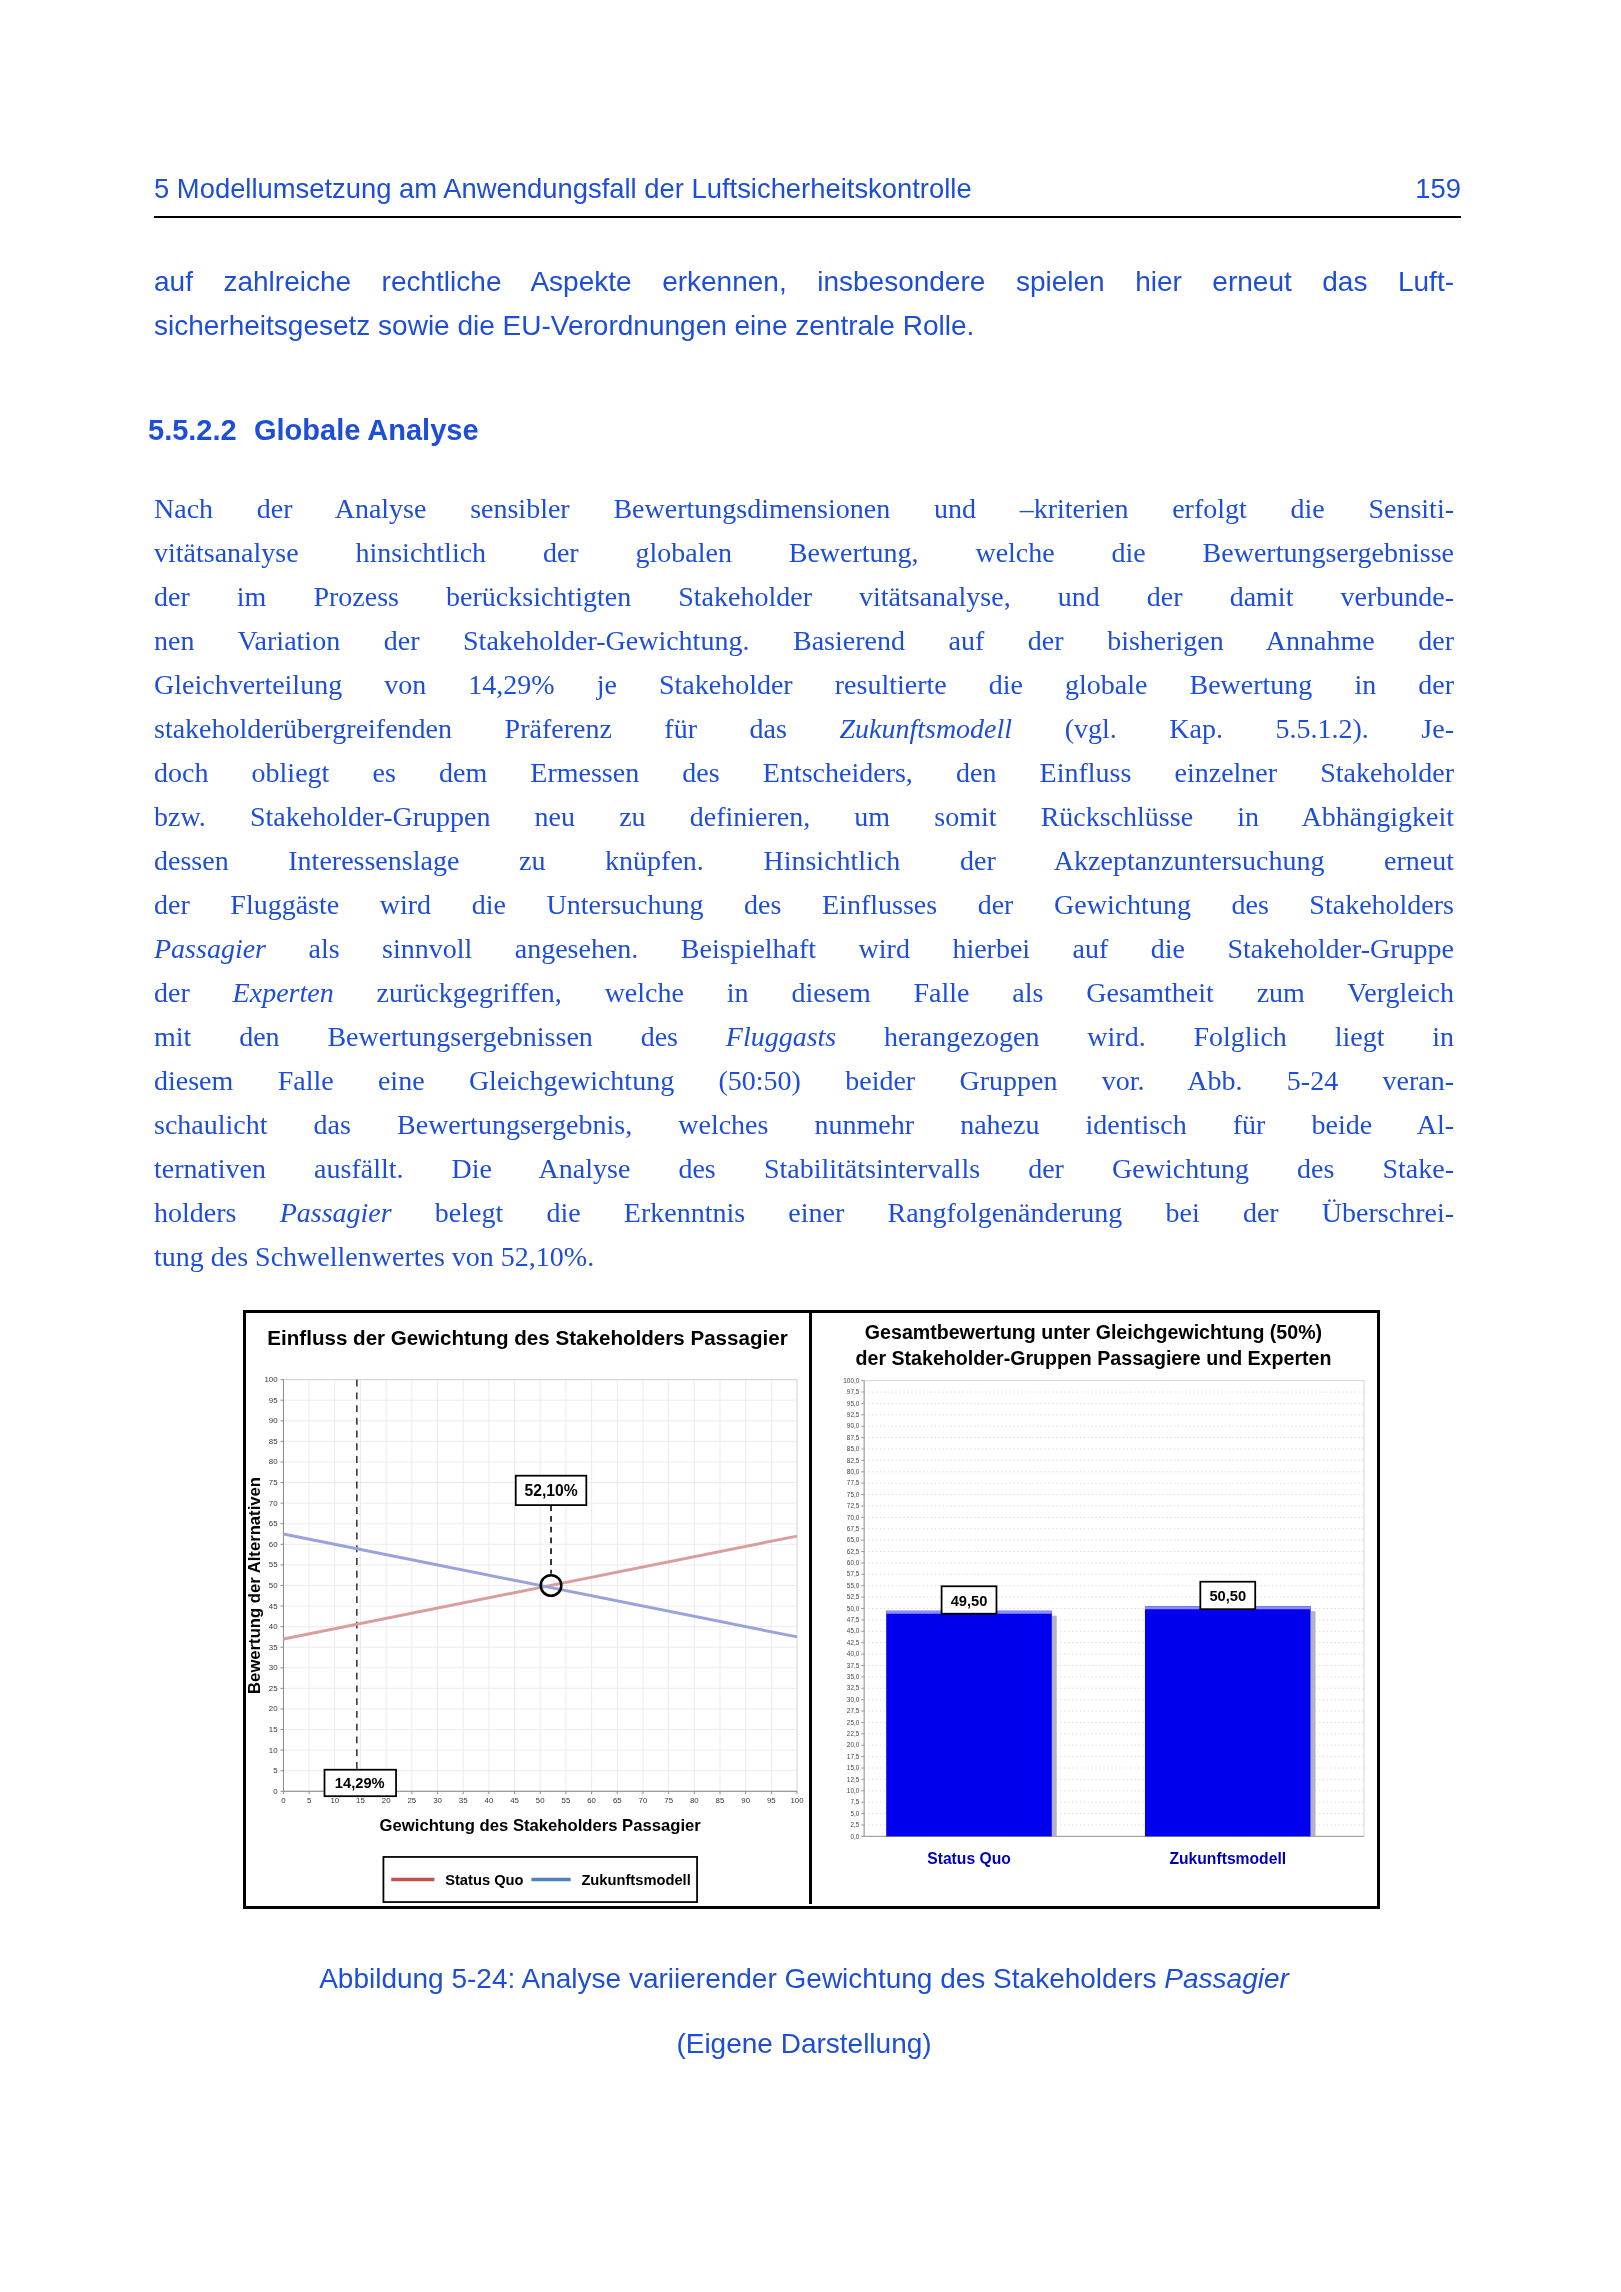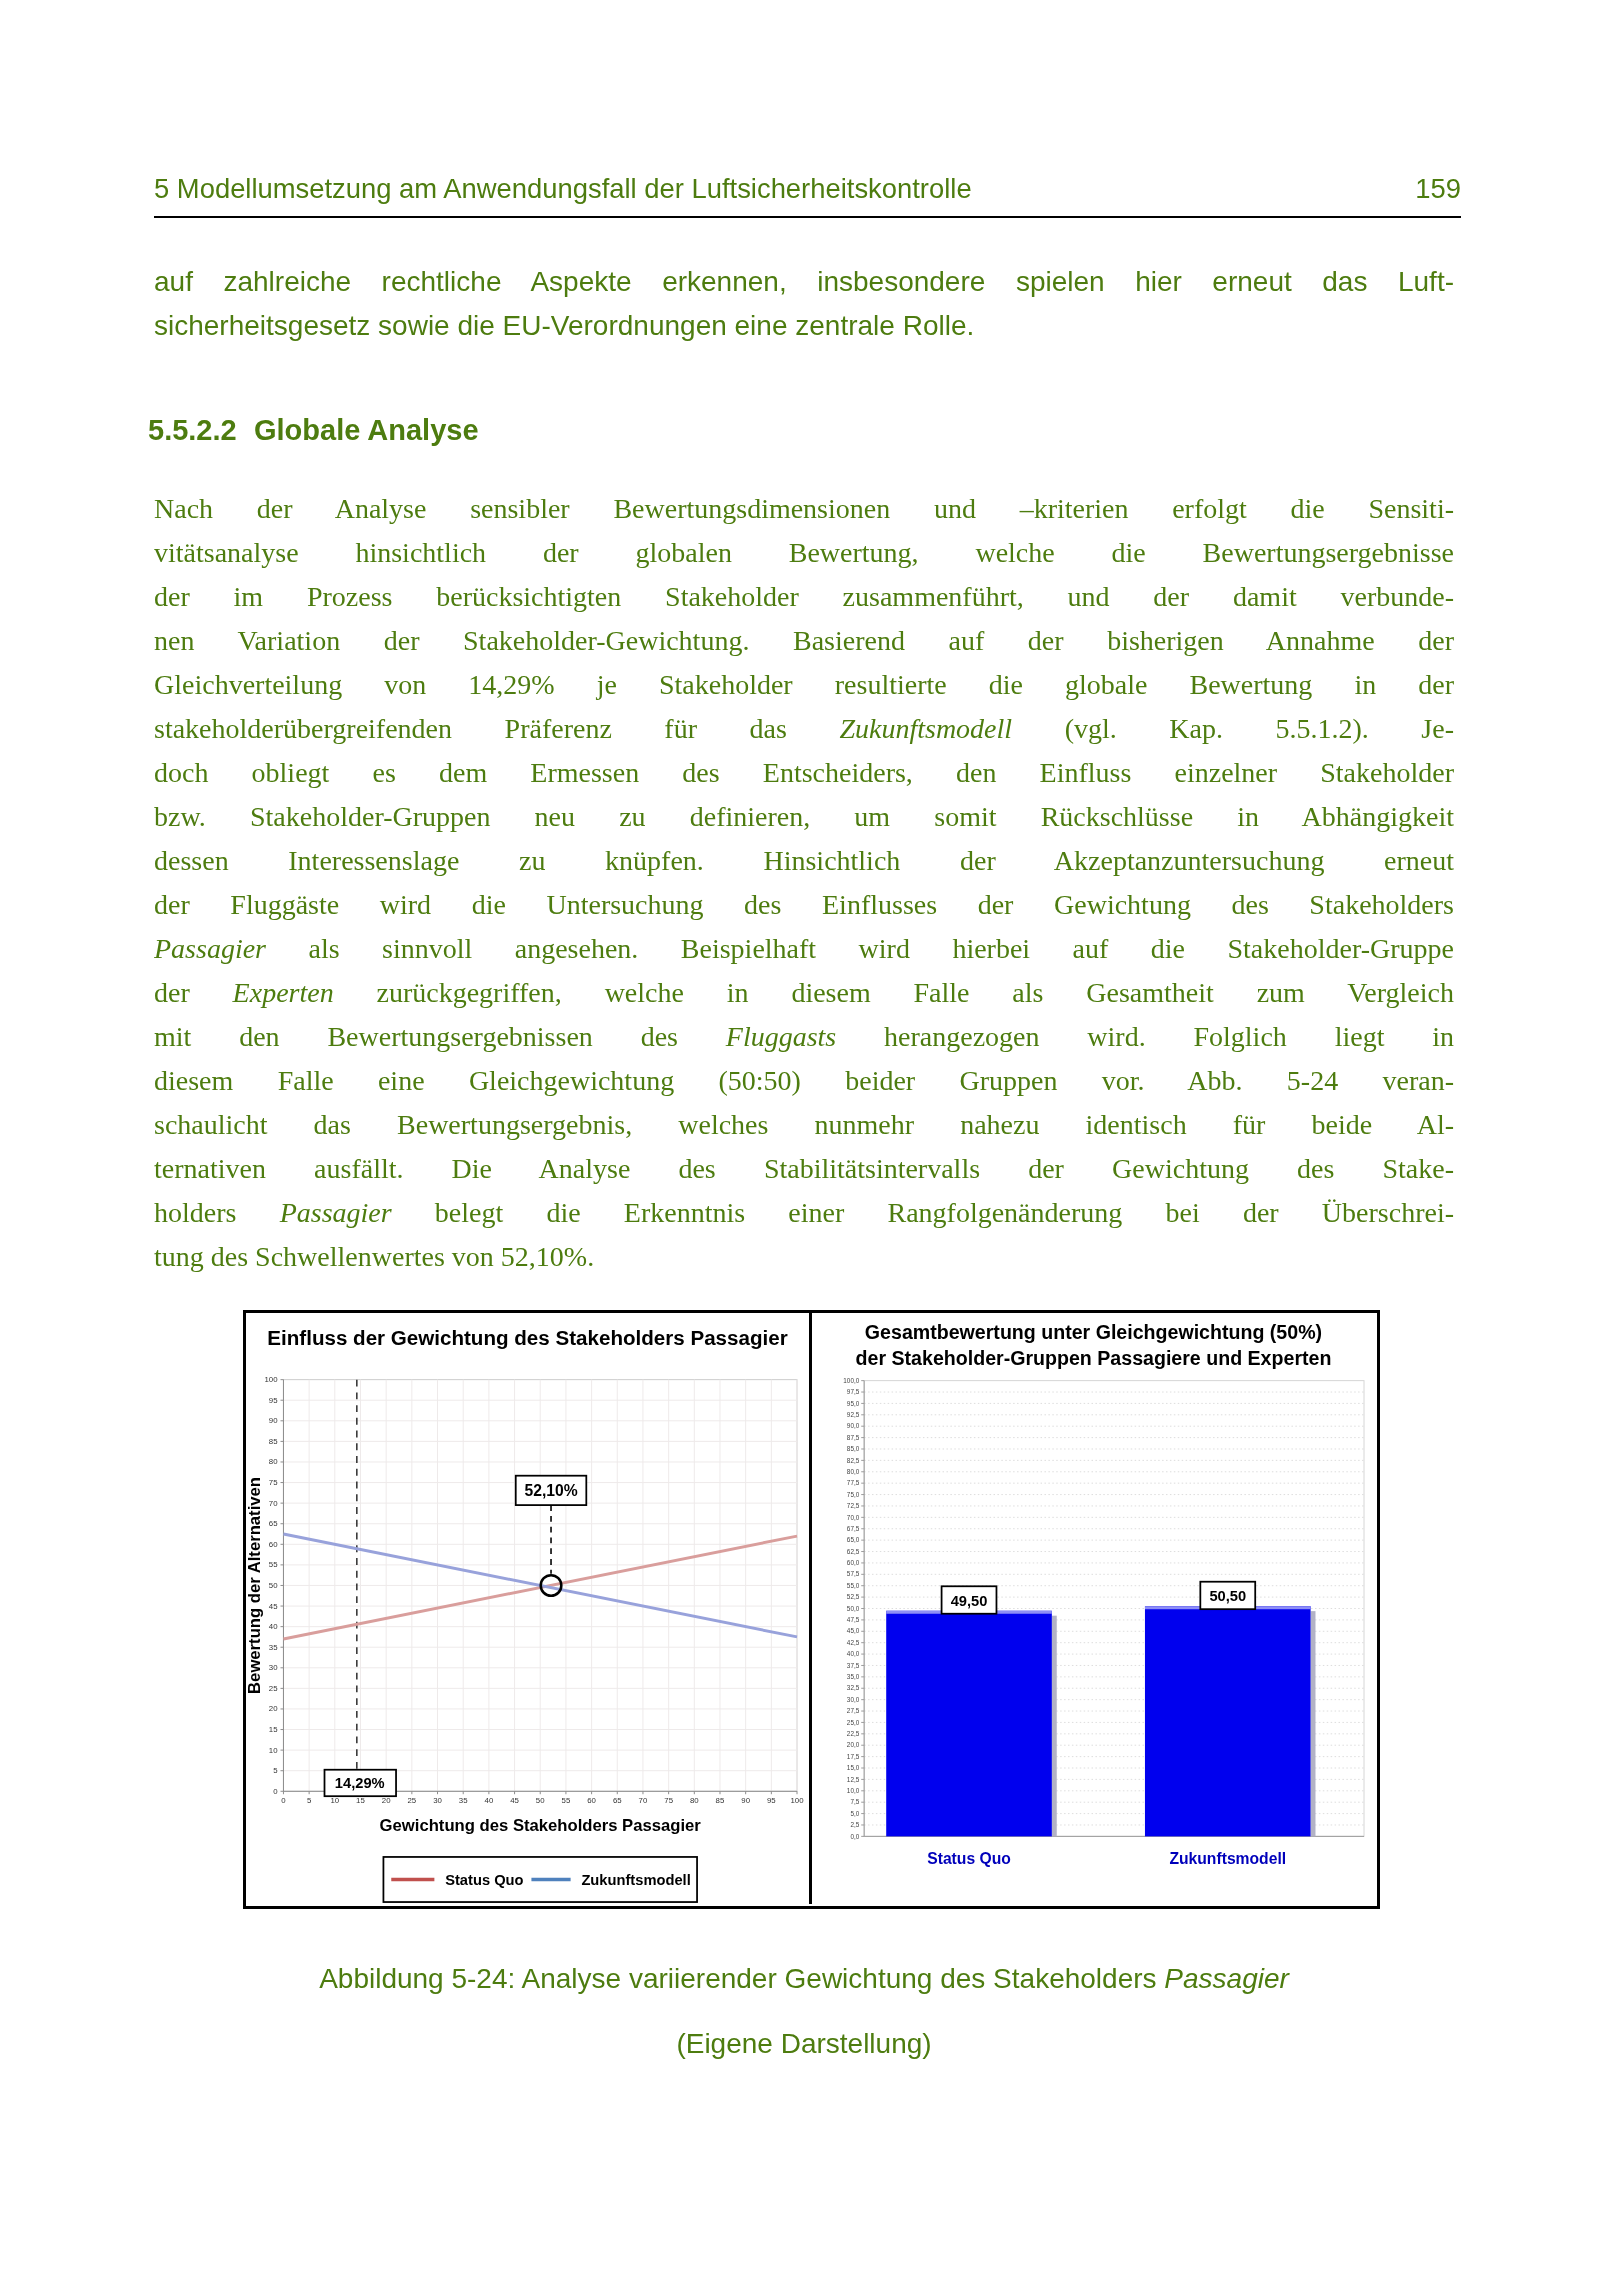--- a/index.html
+++ b/index.html
@@ -1,17 +1,17 @@
 <!DOCTYPE html>
 <html><head>
 <meta charset="utf-8">
 <style>
   html,body{margin:0;padding:0;background:#ffffff;}
   .page{position:relative;width:1621px;height:2293px;background:#ffffff;overflow:hidden;
-        font-family:"Liberation Sans","DejaVu Sans",sans-serif;color:#4d7c0f;}
+        font-family:"Liberation Sans","DejaVu Sans",sans-serif;color:#1d4ed8;}
   .header{position:absolute;left:154px;top:173px;width:1307px;display:flex;
           justify-content:space-between;align-items:flex-end;font-size:27.4px;
           border-bottom:2px solid #000;padding-bottom:10.8px;}
   .para{position:absolute;left:154px;width:1300px;font-size:28px;}
   .tline{height:44px;line-height:44px;overflow:hidden;}
   .jl{text-align:justify;}
   .jl::after{content:"";display:inline-block;width:100%;height:0;}
   .it{font-style:italic;}
   #p1{top:260px;}
   #p2{top:487px;font-family:Liberation Serif, serif;}
@@ -40,21 +40,21 @@
       <div class="tline"><span>sicherheitsgesetz sowie die EU-Verordnungen eine zentrale Rolle.</span></div>
     </div>
 
   <div class="heading">
     <span class="hnum">5.5.2.2</span><span>Globale Analyse</span>
   </div>
 
   <div class="para" id="p2">
       <div class="tline jl"><span>Nach der Analyse sensibler Bewertungsdimensionen und –kriterien erfolgt die Sensiti-</span></div>
       <div class="tline jl"><span>vitätsanalyse hinsichtlich der globalen Bewertung, welche die Bewertungsergebnisse</span></div>
-      <div class="tline jl"><span>der im Prozess berücksichtigten Stakeholder zusammenführt, und der damit verbunde-</span></div>
+      <div class="tline jl"><span>der im Prozess berücksichtigten Stakeholder vitätsanalyse, und der damit verbunde-</span></div>
       <div class="tline jl"><span>nen Variation der Stakeholder-Gewichtung. Basierend auf der bisherigen Annahme der</span></div>
       <div class="tline jl"><span>Gleichverteilung von 14,29% je Stakeholder resultierte die globale Bewertung in der</span></div>
       <div class="tline jl"><span>stakeholderübergreifenden Präferenz für das </span><span class="it">Zukunftsmodell</span><span> (vgl. Kap. 5.5.1.2). Je-</span></div>
       <div class="tline jl"><span>doch obliegt es dem Ermessen des Entscheiders, den Einfluss einzelner Stakeholder</span></div>
       <div class="tline jl"><span>bzw. Stakeholder-Gruppen neu zu definieren, um somit Rückschlüsse in Abhängigkeit</span></div>
       <div class="tline jl"><span>dessen Interessenslage zu knüpfen. Hinsichtlich der Akzeptanzuntersuchung erneut</span></div>
       <div class="tline jl"><span>der Fluggäste wird die Untersuchung des Einflusses der Gewichtung des Stakeholders</span></div>
       <div class="tline jl"><span class="it">Passagier</span><span> als sinnvoll angesehen. Beispielhaft wird hierbei auf die Stakeholder-Gruppe</span></div>
       <div class="tline jl"><span>der </span><span class="it">Experten</span><span> zurückgegriffen, welche in diesem Falle als Gesamtheit zum Vergleich</span></div>
       <div class="tline jl"><span>mit den Bewertungsergebnissen des </span><span class="it">Fluggasts</span><span> herangezogen wird. Folglich liegt in</span></div>

